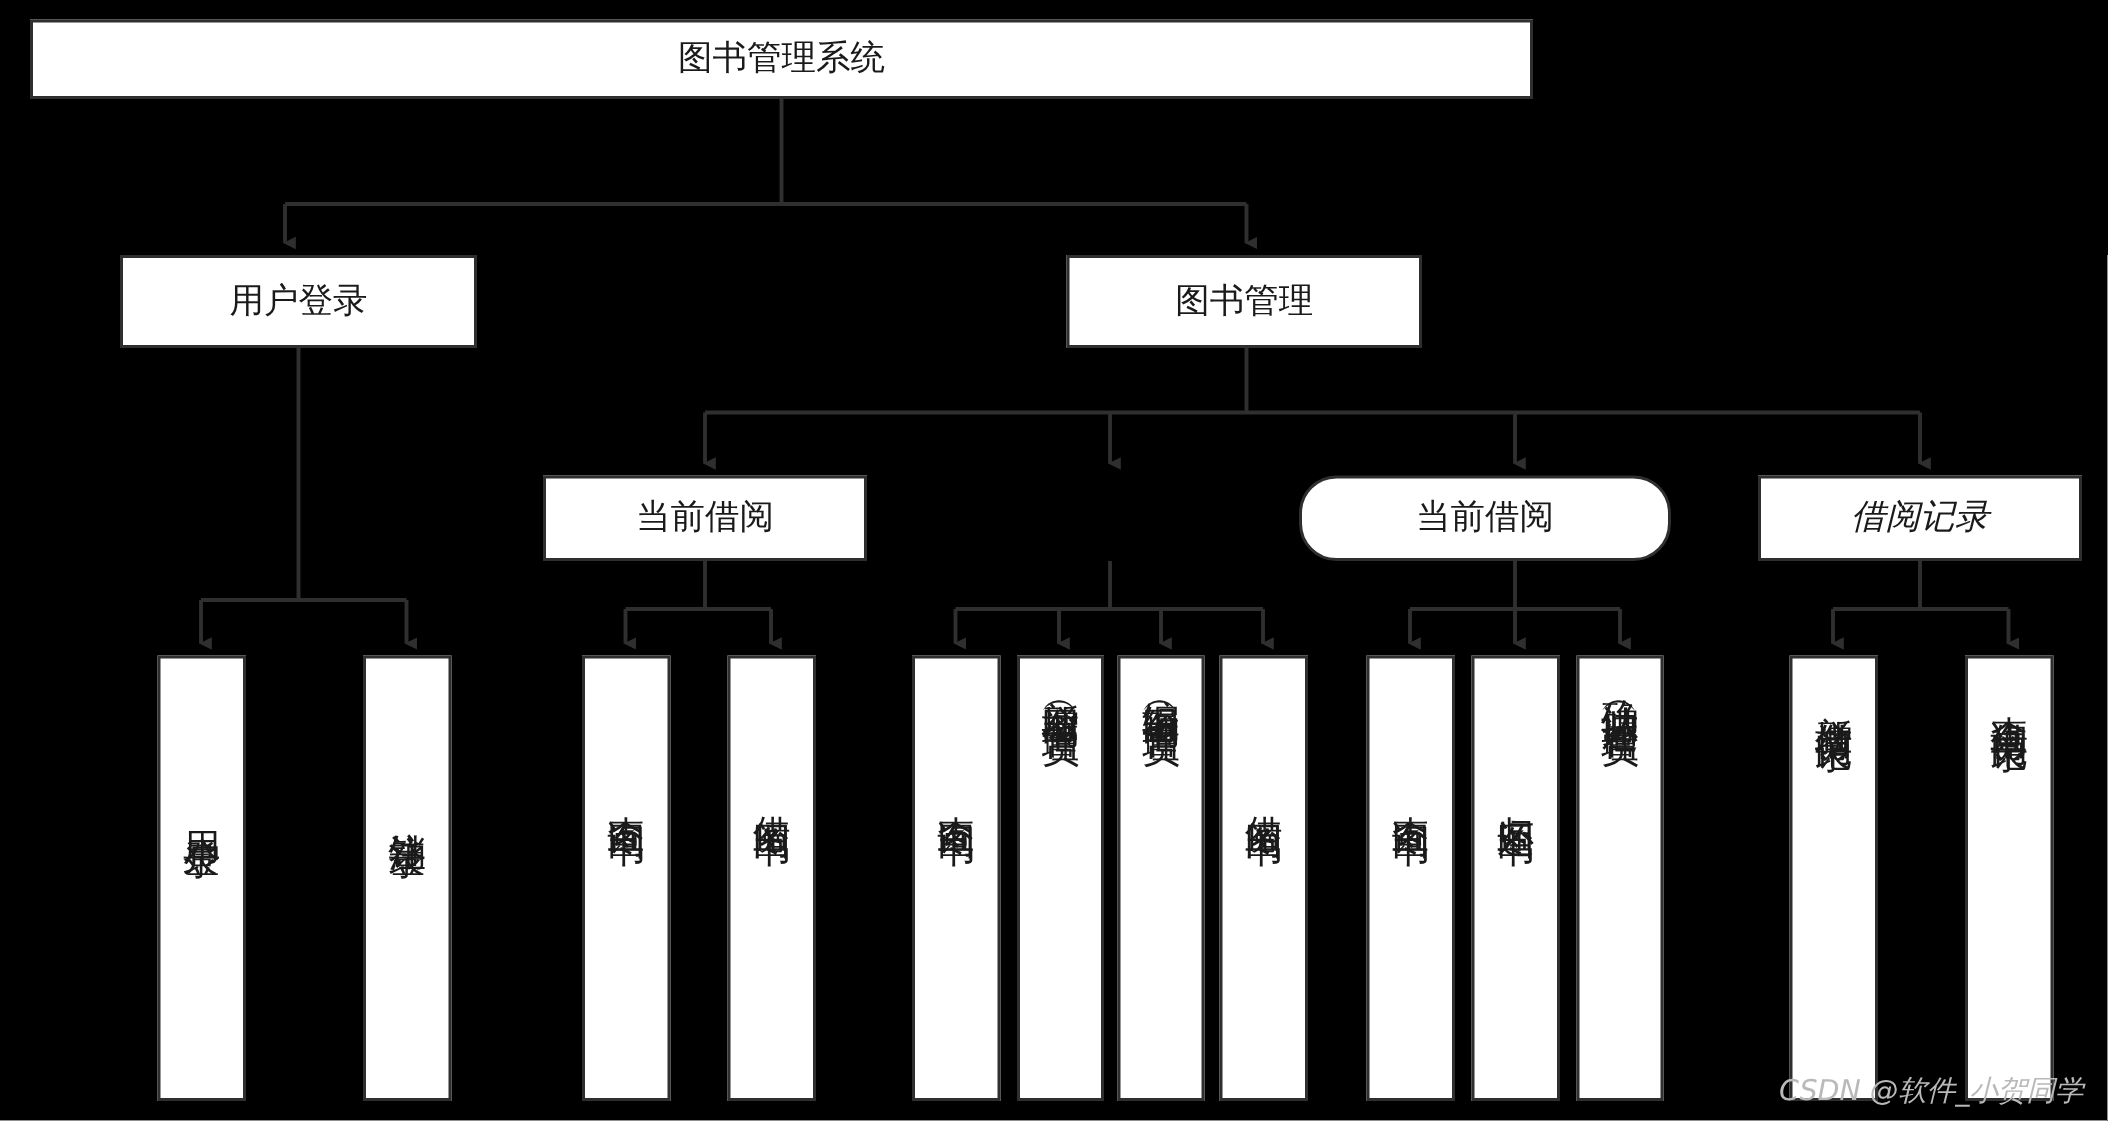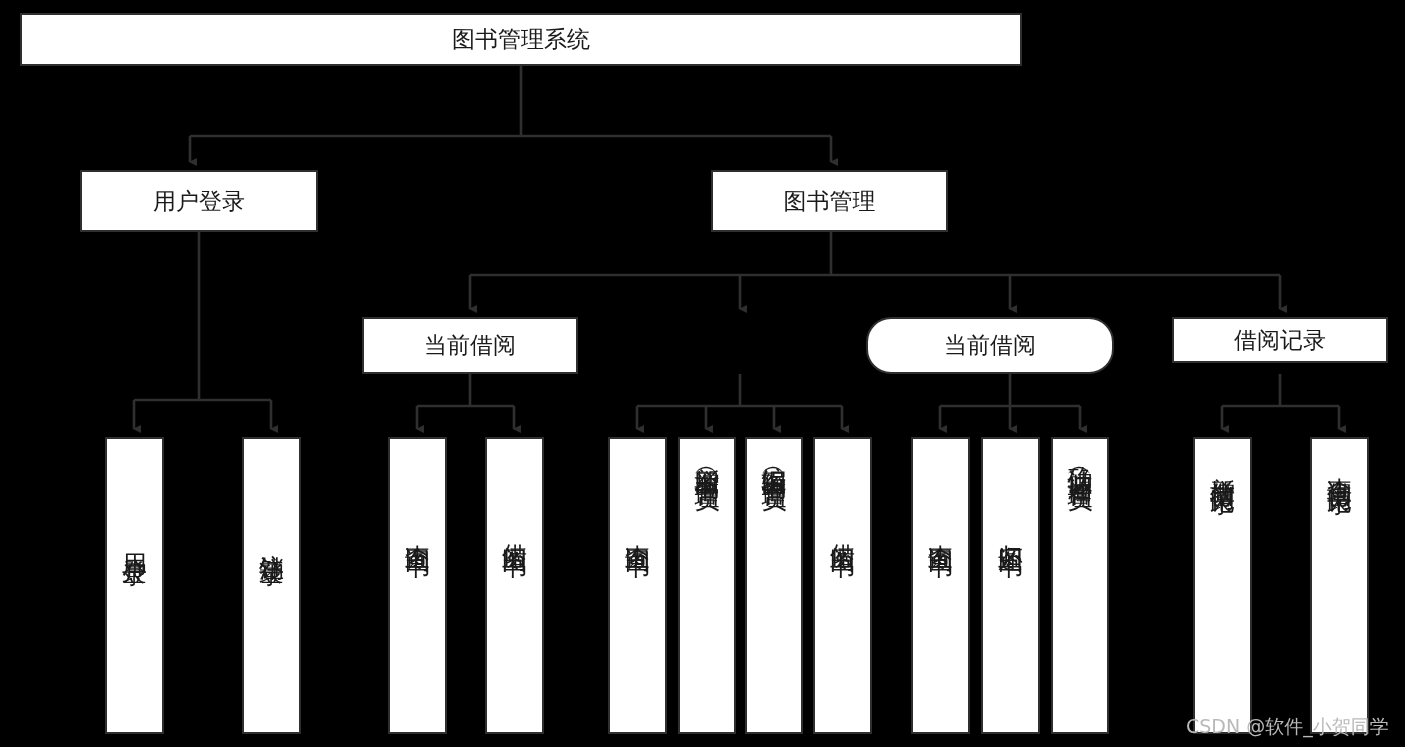--- a/index.html
+++ b/index.html
@@ -66,20 +66,21 @@
   .node.vertical.tall2 .label { margin-top: 18px; }
   .watermark {
     position: absolute;
     left: 1186px;
     top: 714px;
     font-size: 19px;
     color: #b9b9b9;
     white-space: nowrap;
     z-index: 5;
     font-family: "DejaVu Sans", "Liberation Sans", sans-serif;
+    font-style: italic;
   }
 </style>
 </head>
 <body>
 
 <div id="canvas">
 
   <svg id="edges" viewBox="0 0 1405 747" xmlns="http://www.w3.org/2000/svg">
     <defs>
       <marker id="arrow" markerWidth="9" markerHeight="9" refX="4.5" refY="7.2" orient="auto" markerUnits="userSpaceOnUse">
@@ -140,21 +141,21 @@
   <div class="node horizontal" style="left:711px; top:170px; width:237px; height:62px;">
     <span class="label">图书管理</span>
   </div>
 
   <div class="node horizontal" style="left:362px; top:317px; width:216px; height:57px;">
     <span class="label">当前借阅</span>
   </div>
   <div class="node horizontal" style="left:866px; top:317px; width:248px; height:57px;border-radius:25px;">
     <span class="label">当前借阅</span>
   </div>
-  <div class="node horizontal" style="left:1172px; top:317px; width:216px; height:46px;">
+  <div class="node horizontal" style="left:1172px; top:317px; width:216px; height:57px;font-style:italic;">
     <span class="label">借阅记录</span>
   </div>
 
   <div class="node vertical mid" style="left:105px; top:437px; width:59px; height:297px;">
     <span class="label">用户登录</span>
   </div>
   <div class="node vertical mid" style="left:242px; top:437px; width:59px; height:297px;">
     <span class="label">注销登录</span>
   </div>
 

